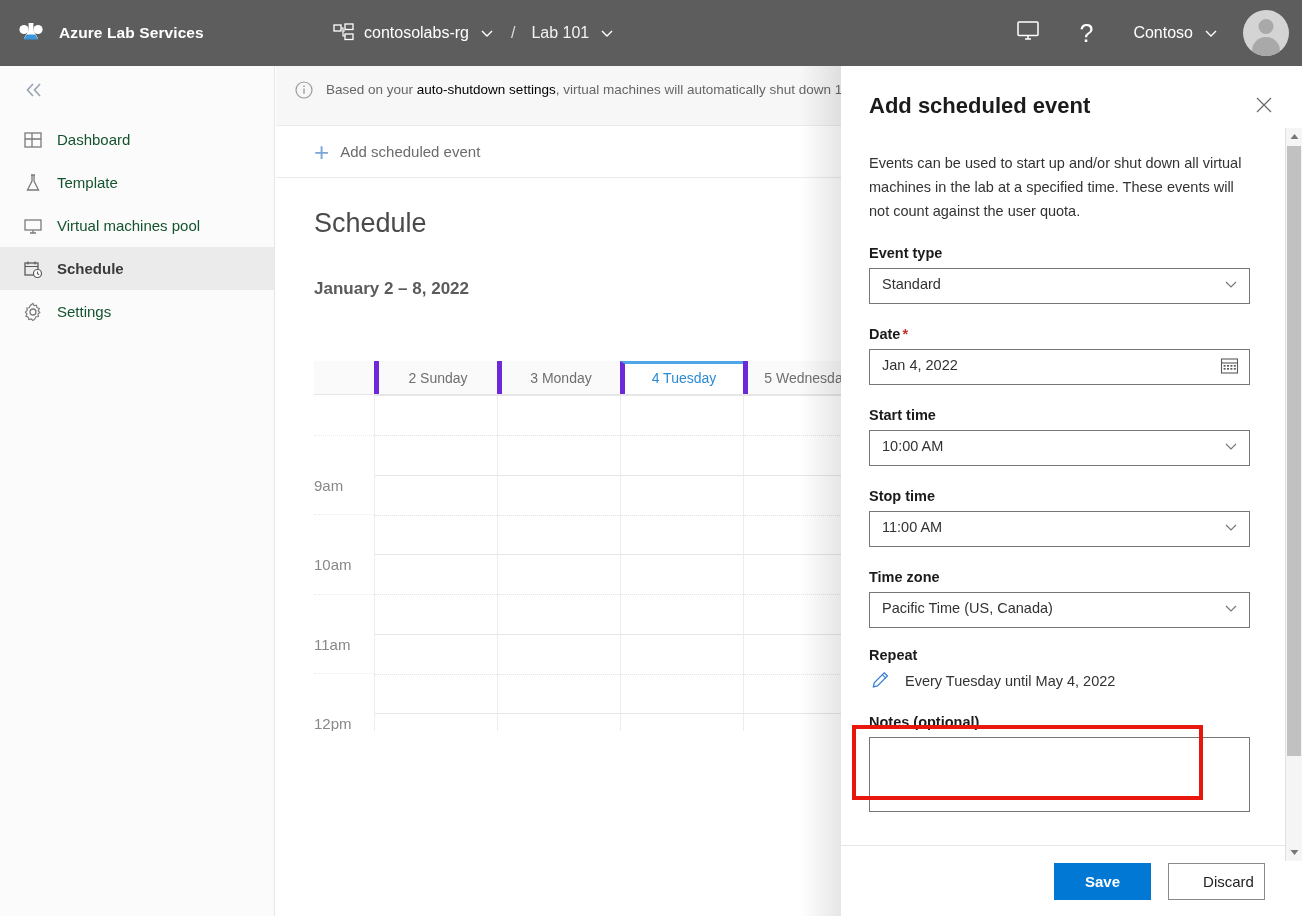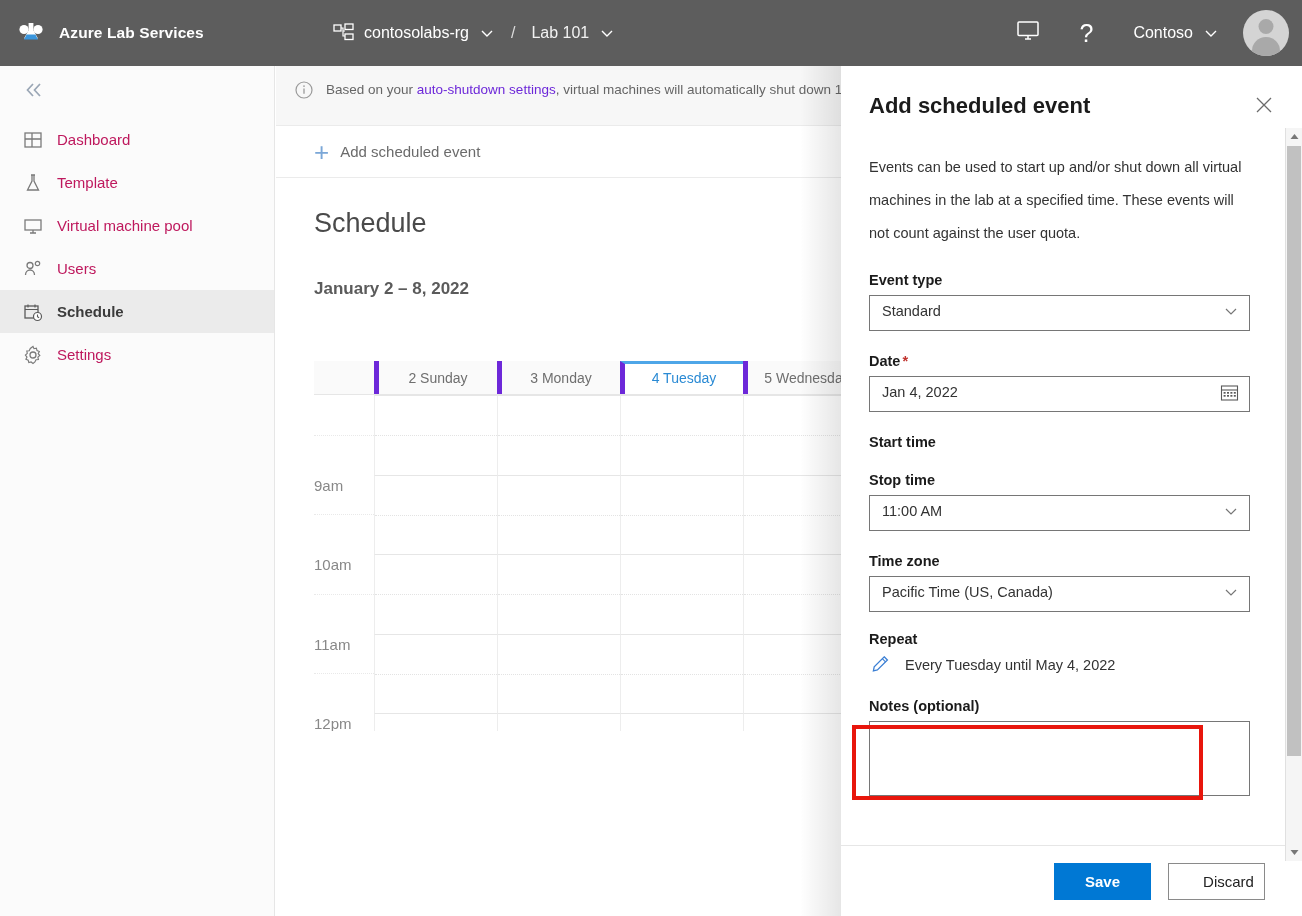--- a/index.html
+++ b/index.html
@@ -62,41 +62,41 @@
   .sidebar {
     position: absolute; top: 66px; left: 0; width: 275px; height: 850px;
     background: #fbfbfb; border-right: 1px solid #e6e6e6;
   }
   .collapse-btn {
     height: 52px; display: flex; align-items: center; padding-left: 22px;
     cursor: pointer;
   }
   .nav-item {
     height: 43px; display: flex; align-items: center; padding-left: 22px;
-    cursor: pointer; color: #be185d; font-size: 15px;
+    cursor: pointer; color: #14532d; font-size: 15px;
   }
   .nav-item .nav-ico {
     width: 22px; height: 22px; margin-right: 13px; flex: none;
     display: flex; align-items: center; justify-content: center;
   }
   .nav-item.active { background: #ebebeb; color: #3b3b3b; font-weight: bold; }
   .nav-label { white-space: nowrap; }
 
   
   .main {
     position: absolute; top: 66px; left: 276px; right: 0; bottom: 0;
     background: #ffffff; overflow: hidden;
   }
   .info-banner {
     height: 60px; background: #f7f7f7; border-bottom: 1px solid #ebebeb;
     display: flex; padding: 13px 0 0 18px;
   }
   .info-ico { width: 20px; height: 20px; flex: none; margin-right: 12px; margin-top: 1px; }
   .info-text { font-size: 13.5px; color: #666; line-height: 21px; max-width: 720px; }
-  .info-link { color: #6d28d9; }
+  .info-link { color: #000000; }
 
   .cmdbar {
     height: 52px; border-bottom: 1px solid #ebebeb;
     display: flex; align-items: center; padding-left: 38px;
   }
   .cmd-btn { display: flex; align-items: center; cursor: pointer; }
   .cmd-plus { font-size: 26px; color: #7ba7d7; font-weight: 300; line-height: 1; margin-right: 11px; }
   .cmd-label { font-size: 15px; color: #6b6b6b; }
 
   .page-title {
@@ -156,21 +156,21 @@
   .panel-head {
     display: flex; align-items: flex-start; justify-content: space-between;
     padding: 27px 24px 0 28px;
   }
   .panel-title { font-size: 22px; color: #1b1b1b; font-weight: bold; }
   .panel-close { cursor: pointer; padding: 2px 4px; }
 
   .panel-body {
     flex: 1; position: relative; padding: 30px 52px 0 28px; overflow: hidden;
   }
-  .panel-desc { font-size: 14.5px; color: #333; line-height: 33px; }
+  .panel-desc { font-size: 14.5px; color: #333; line-height: 24px; }
   .field { margin-top: 22px; }
   .field-label { font-size: 14.5px; color: #1b1b1b; font-weight: bold; margin-bottom: 7px; }
   .req { color: #c0332e; margin-left: 2px; }
   .ctrl {
     height: 36px; border: 1px solid #767676; background: #fff;
     display: flex; align-items: center; padding: 0 10px 4px 12px;
     font-size: 14.5px; color: #323232; justify-content: space-between;
     cursor: pointer;
   }
   .ctrl-val { white-space: nowrap; }
@@ -311,33 +311,23 @@
       <span class="nav-label">Template</span>
     </div>
 
     <div class="nav-item">
       <span class="nav-ico">
         <svg width="20" height="20" viewBox="0 0 20 20">
           <rect x="2" y="4" width="16" height="10" fill="none" stroke="#7a7a7a" stroke-width="1.3"></rect>
           <path d="M7 17h6M10 14v3" stroke="#7a7a7a" stroke-width="1.3" fill="none"></path>
         </svg>
       </span>
-      <span class="nav-label">Virtual machine pool</span>
-    </div>
-
-    <div class="nav-item">
-      <span class="nav-ico">
-        <svg width="20" height="20" viewBox="0 0 20 20">
-          <circle cx="7" cy="6.5" r="3" fill="none" stroke="#7a7a7a" stroke-width="1.3"></circle>
-          <path d="M2.5 16c0-3 2-5 4.5-5s4.5 2 4.5 5" fill="none" stroke="#7a7a7a" stroke-width="1.3"></path>
-          <circle cx="14.5" cy="4.5" r="2.2" fill="none" stroke="#7a7a7a" stroke-width="1.2"></circle>
-        </svg>
-      </span>
-      <span class="nav-label">Users</span>
-    </div>
+      <span class="nav-label">Virtual machines pool</span>
+    </div>
+
 
     <div class="nav-item active">
       <span class="nav-ico">
         <svg width="20" height="20" viewBox="0 0 20 20">
           <rect x="2" y="4" width="13" height="12" fill="none" stroke="#5a5a5a" stroke-width="1.3"></rect>
           <path d="M2 7.5h13M5 2.5v3M12 2.5v3" stroke="#5a5a5a" stroke-width="1.2"></path>
           <circle cx="14.5" cy="14.5" r="4" fill="#fff" stroke="#5a5a5a" stroke-width="1.2"></circle>
           <path d="M14.5 12.4v2.3l1.6 1" fill="none" stroke="#5a5a5a" stroke-width="1.1"></path>
         </svg>
       </span>
@@ -489,20 +479,28 @@
                 <rect x="10.4" y="12" width="2" height="1.7"></rect>
                   <rect x="13.8" y="12" width="2" height="1.7"></rect>
               </g>
             </svg>
           </span>
         </div>
       </div>
 
       <div class="field">
         <div class="field-label">Start time</div>
+        <div class="ctrl">
+          <span class="ctrl-val">10:00 AM</span>
+          <span class="chev-d">
+            <svg width="16" height="16" viewBox="0 0 16 16">
+                <path d="M3 6l5 5 5-5" fill="none" stroke="#767676" stroke-width="1.2"></path>
+              </svg>
+          </span>
+        </div>
       </div>
 
       <div class="field">
         <div class="field-label">Stop time</div>
         <div class="ctrl">
           <span class="ctrl-val">11:00 AM</span>
           <span class="chev-d">
             <svg width="16" height="16" viewBox="0 0 16 16">
                 <path d="M3 6l5 5 5-5" fill="none" stroke="#767676" stroke-width="1.2"></path>
               </svg>

